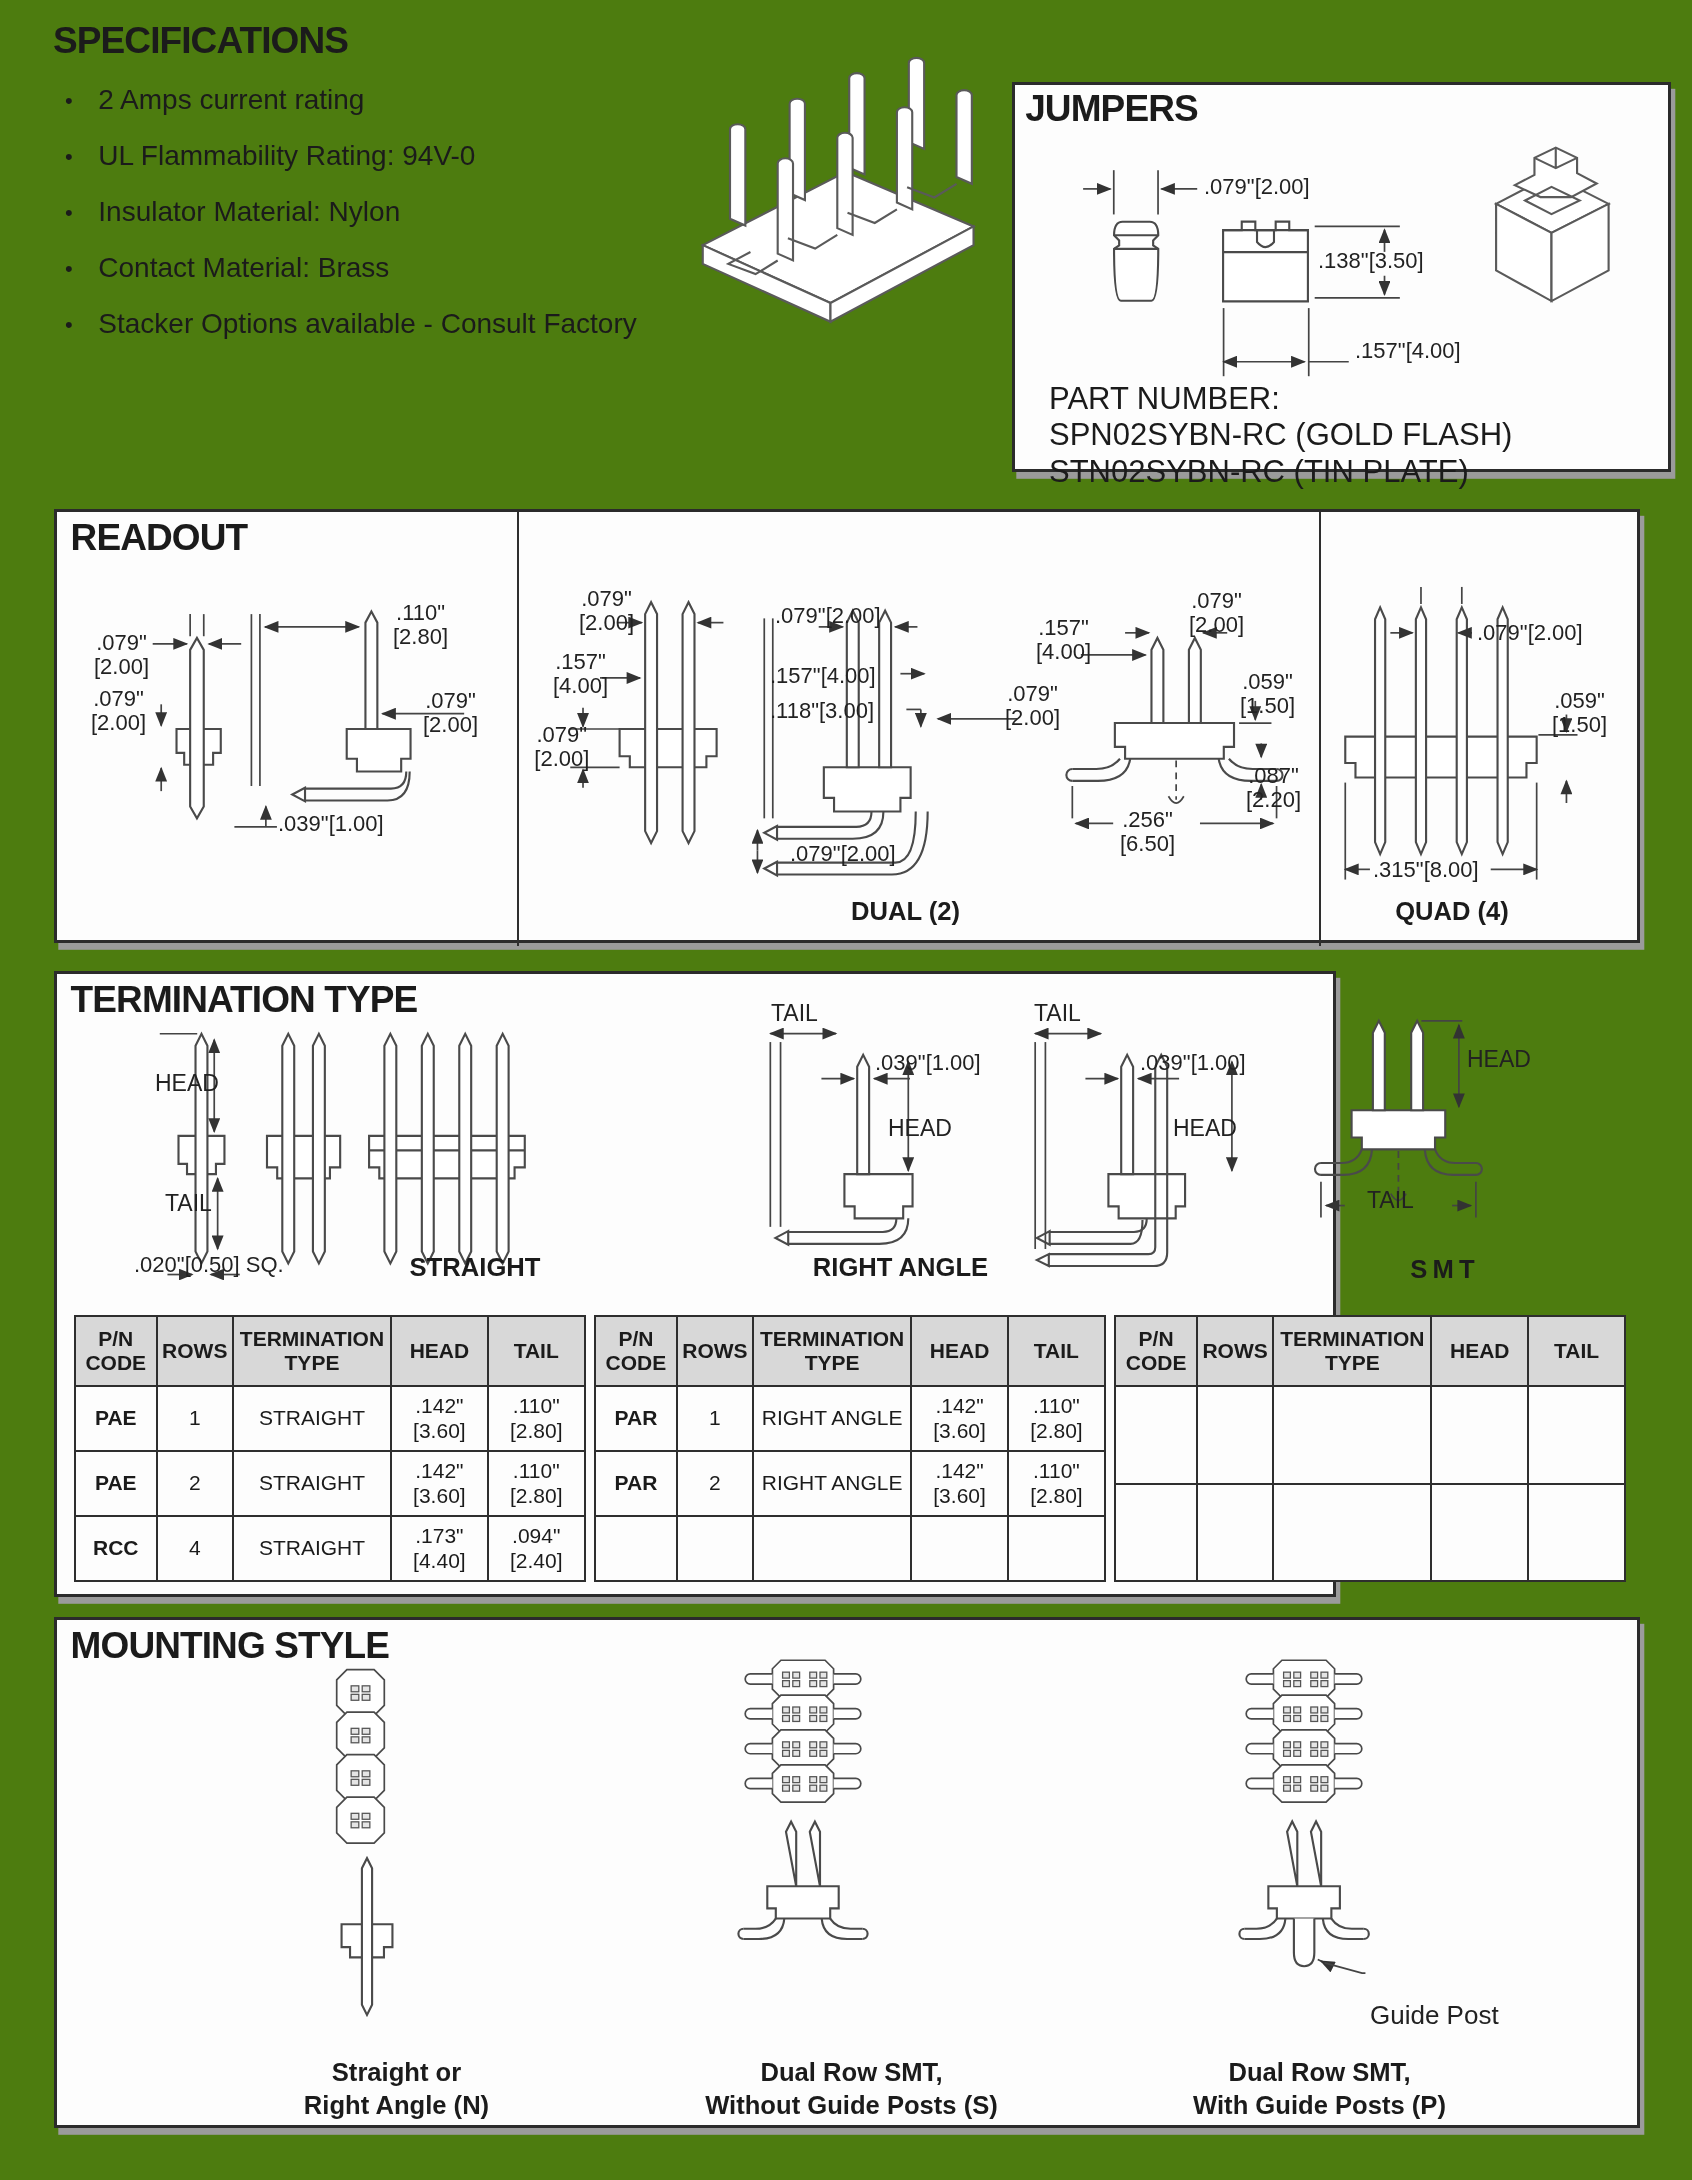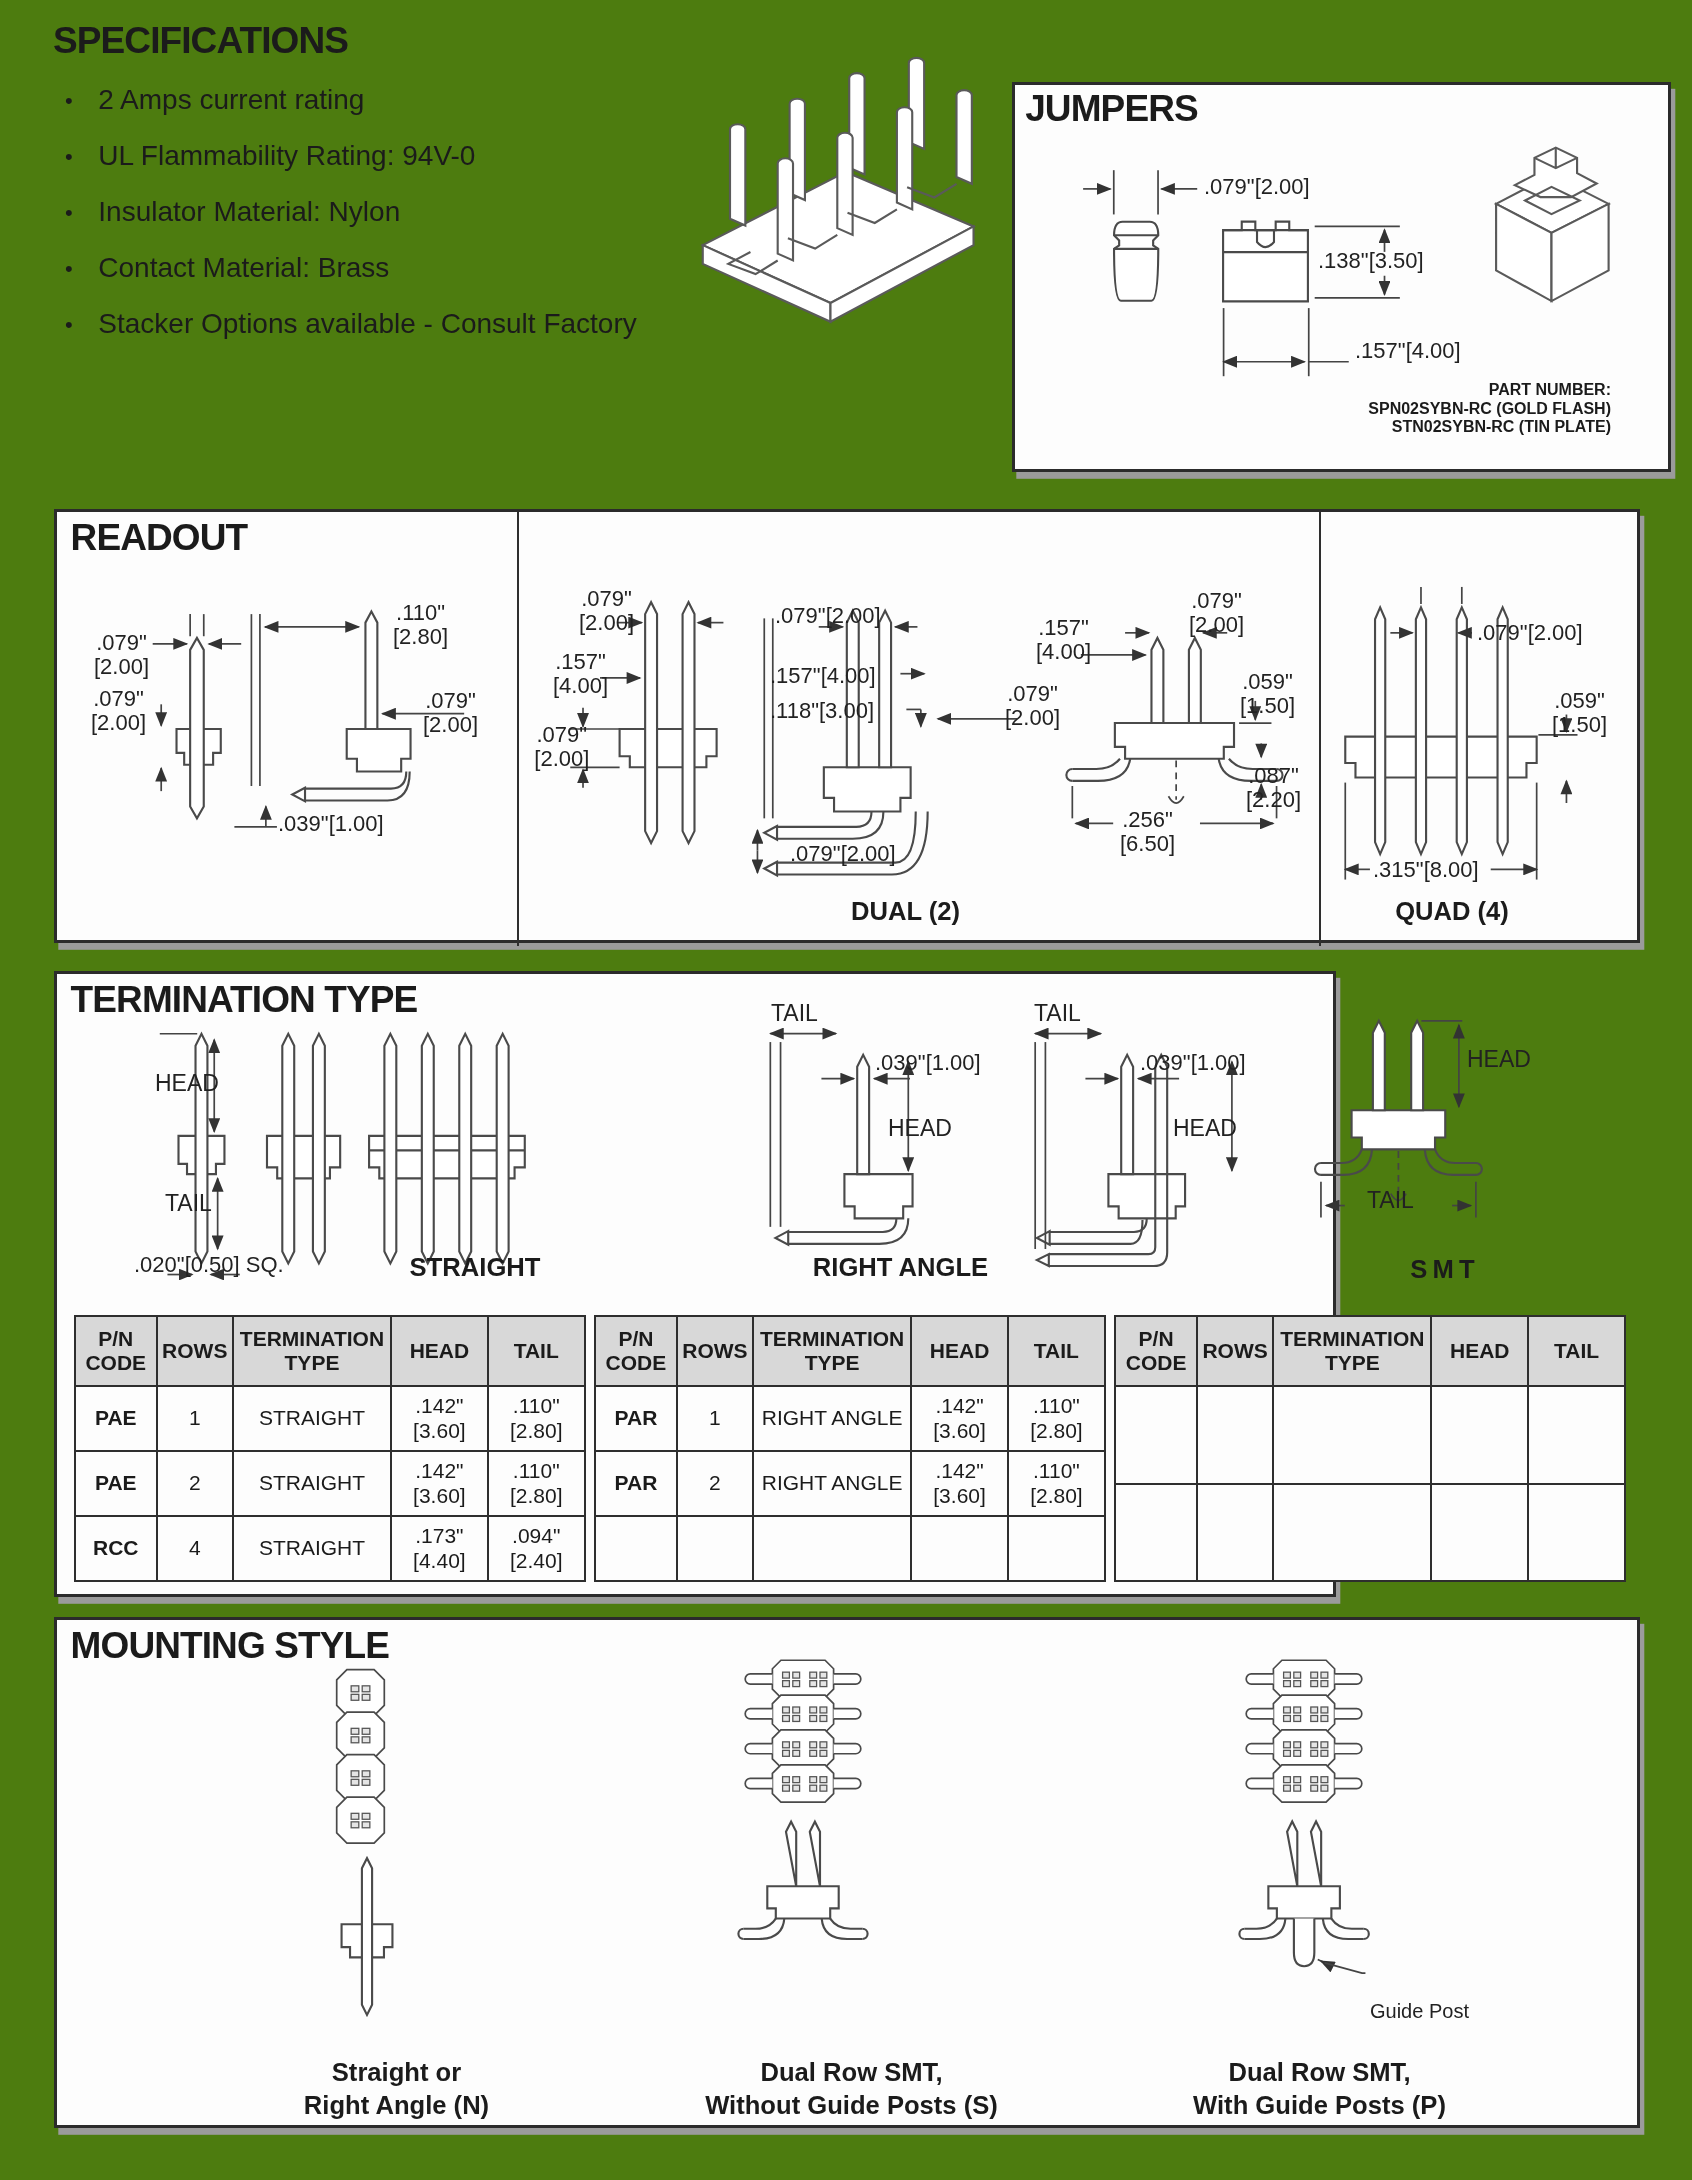--- a/index.html
+++ b/index.html
@@ -127,21 +127,21 @@
         <line x1="434" y1="224" x2="434" y2="246" marker-end="url(#ah)"></line>
         <line x1="245" y1="262" x2="245" y2="342"></line>
           <line x1="345" y1="262" x2="345" y2="342"></line>
         <line x1="245" y1="325" x2="340" y2="325" marker-start="url(#ah)" marker-end="url(#ah)"></line>
         <line x1="345" y1="325" x2="392" y2="325"></line>
       </g>
     </svg>
     <div class="dim" style="left:189px;top:90px;">.079"[2.00]</div>
     <div class="dim" style="left:303px;top:164px;">.138"[3.50]</div>
     <div class="dim" style="left:340px;top:254px;">.157"[4.00]</div>
-    <div style="position:absolute;left:34px;top:296px;width:562px;text-align:right;font-weight:bold;font-size:16px;line-height:1.17;">
+    <div style="position:absolute;left:34px;top:296px;width:562px;text-align:left;font-weight:normal;font-size:31px;line-height:1.17;">
       <div>PART NUMBER:</div>
       <div>SPN02SYBN-RC (GOLD FLASH)</div>
       <div>STN02SYBN-RC (TIN PLATE)</div>
     </div>
   </section>
 
   <section class="box" style="left:54px;top:509px;width:1586px;height:434px;">
     <div class="btitle">READOUT</div>
 
     <div class="panel" style="left:0;width:462px;border-right:2.6px solid #2e2e2e;">
@@ -688,19 +688,19 @@
         <path d="M102,118 Q104,142 132,142 H150" fill="none"></path>
         <path d="M150,130 A6,6 0 0 1 150,142" fill="none"></path>
         <path d="M68,118 V158 Q68,174 80,174 Q92,174 92,158 V118" fill="#fff"></path>
       </g>
       <g stroke="#444" stroke-width="2" fill="none">
         <path d="M96,166 L104,170"></path>
         <line x1="104" y1="170" x2="100" y2="168" marker-end="url(#ah)"></line>
         <path d="M104,170 L148,182 H152"></path>
       </g>
     </svg>
-    <div class="lbl" style="left:1313px;top:380px;font-size:20px;">Guide Post</div>
+    <div class="lbl" style="left:1313px;top:380px;font-size:26px;">Guide Post</div>
     <div class="cap" style="left:1075px;top:436px;width:375px;">Dual Row SMT,
 With Guide Posts (P)</div>
   </section>
 
 </div>
 
 
 </body></html>

